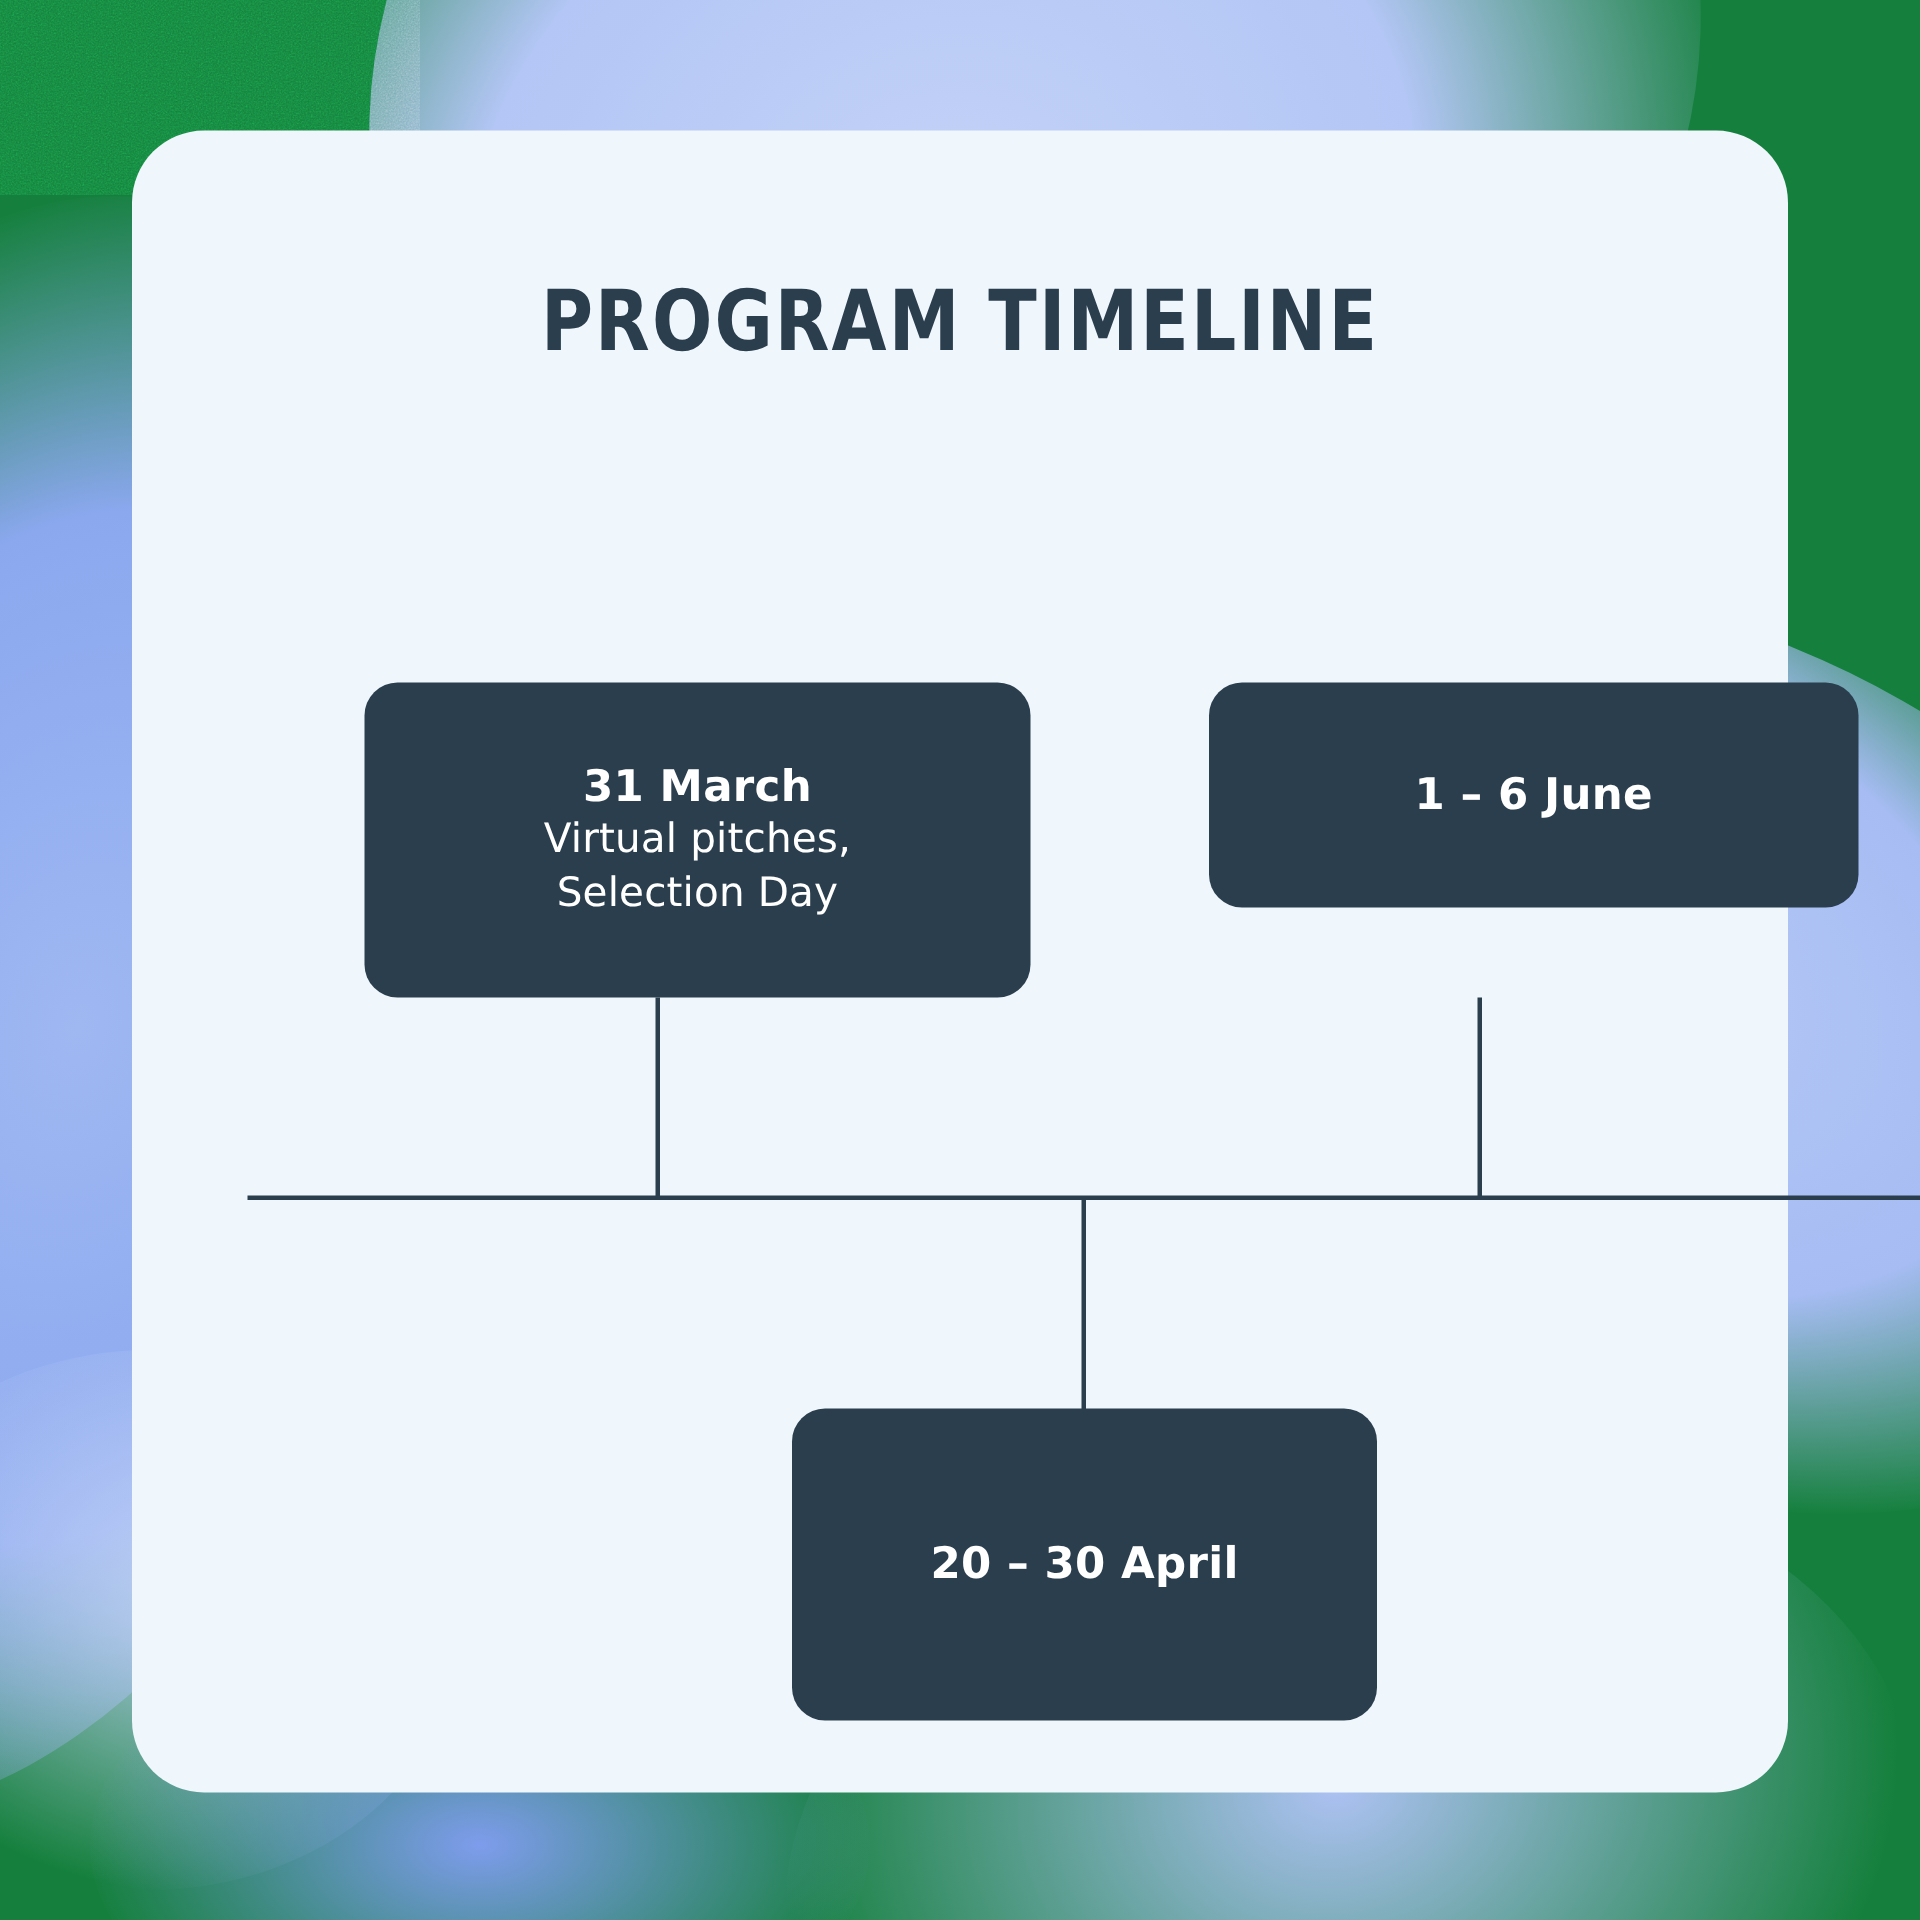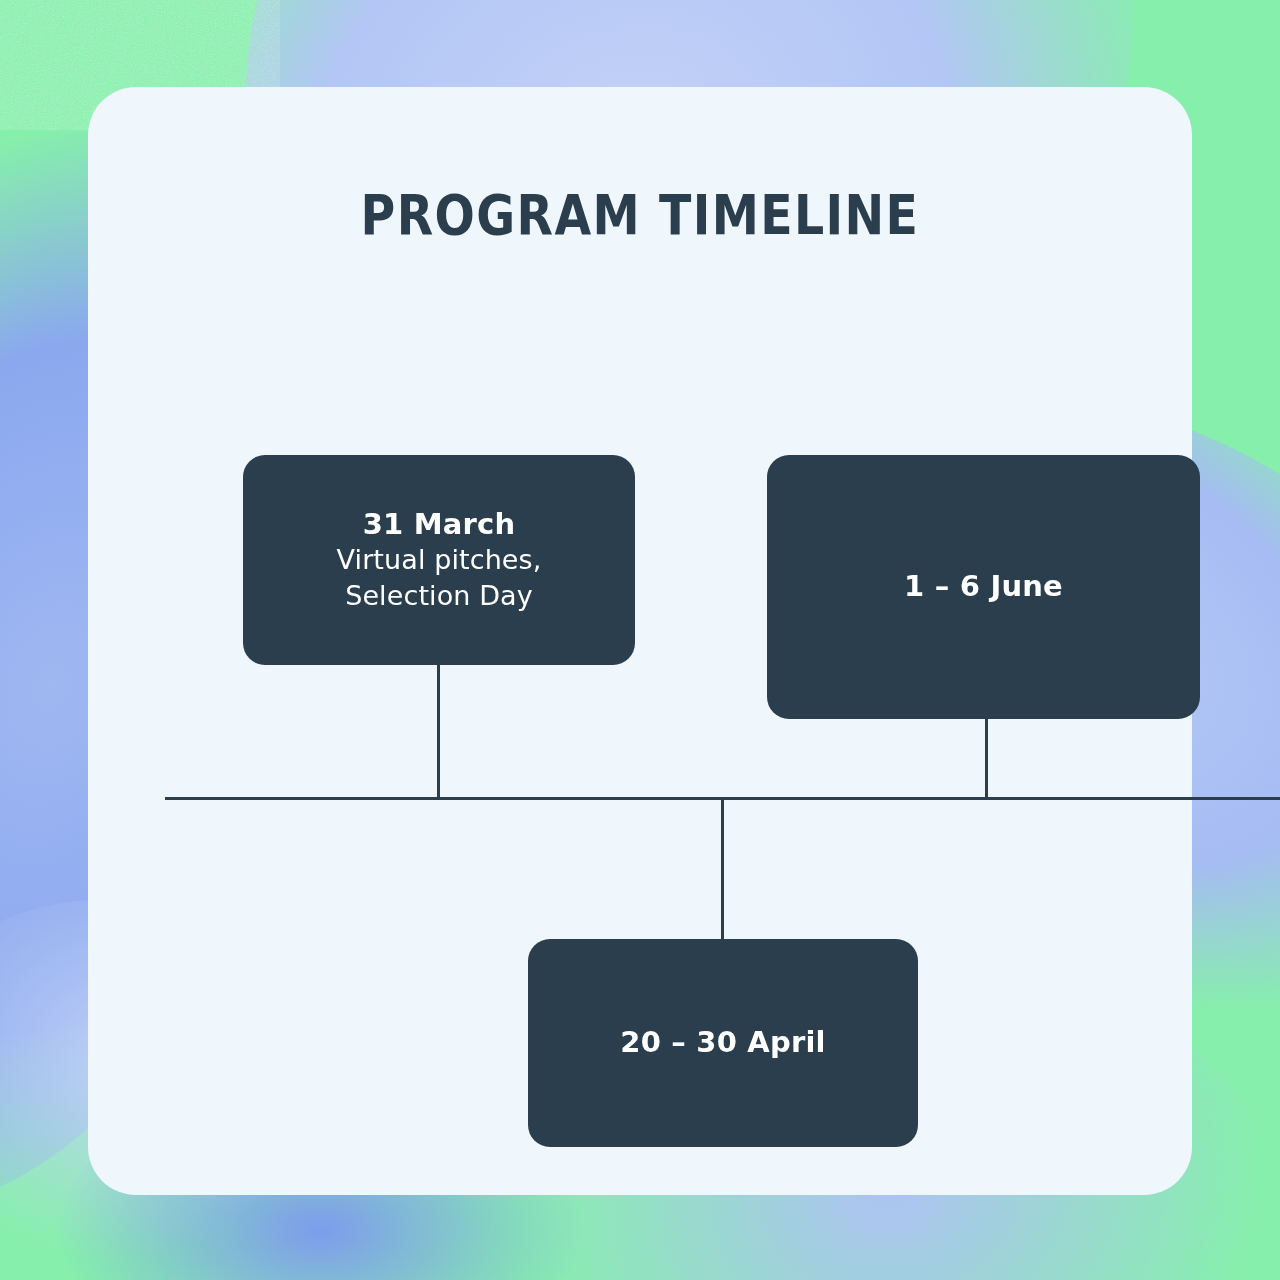--- a/index.html
+++ b/index.html
@@ -11,21 +11,21 @@
     height: 1280px;
     overflow: hidden;
     font-family: "Liberation Sans", sans-serif;
   }
 
   
   #stage {
     position: relative;
     width: 1280px;
     height: 1280px;
-    background: #86efac;
+    background: #15803d;
     overflow: hidden;
   }
 
   
   .blob {
     position: absolute;
     border-radius: 50%;
     pointer-events: none;
   }
   .blob-a {
@@ -152,22 +152,22 @@
   }
   .card .desc {
     font-family: "DejaVu Sans", "Liberation Sans", sans-serif;
     font-weight: 400;
     font-size: 27px;
     line-height: 1.32;
     letter-spacing: .1px;
     white-space: pre-line;
   }
 
-  #card-march   { left: 155px; top: 368px; width: 392px; height: 210px; text-align: center; }
-  #card-june    { left: 679px; top: 368px; width: 433px; height: 264px; }
+  #card-march   { left: 155px; top: 368px; width: 444px; height: 210px; text-align: center; }
+  #card-june    { left: 718px; top: 368px; width: 433px; height: 150px; }
   #card-april   { left: 440px; top: 852px; width: 390px; height: 208px; justify-content: center; }
 </style>
 </head>
 <body>
 
 <div id="stage">
 
   <div class="blob blob-a"></div>
   <div class="blob blob-b"></div>
   <div class="blob blob-c"></div>

